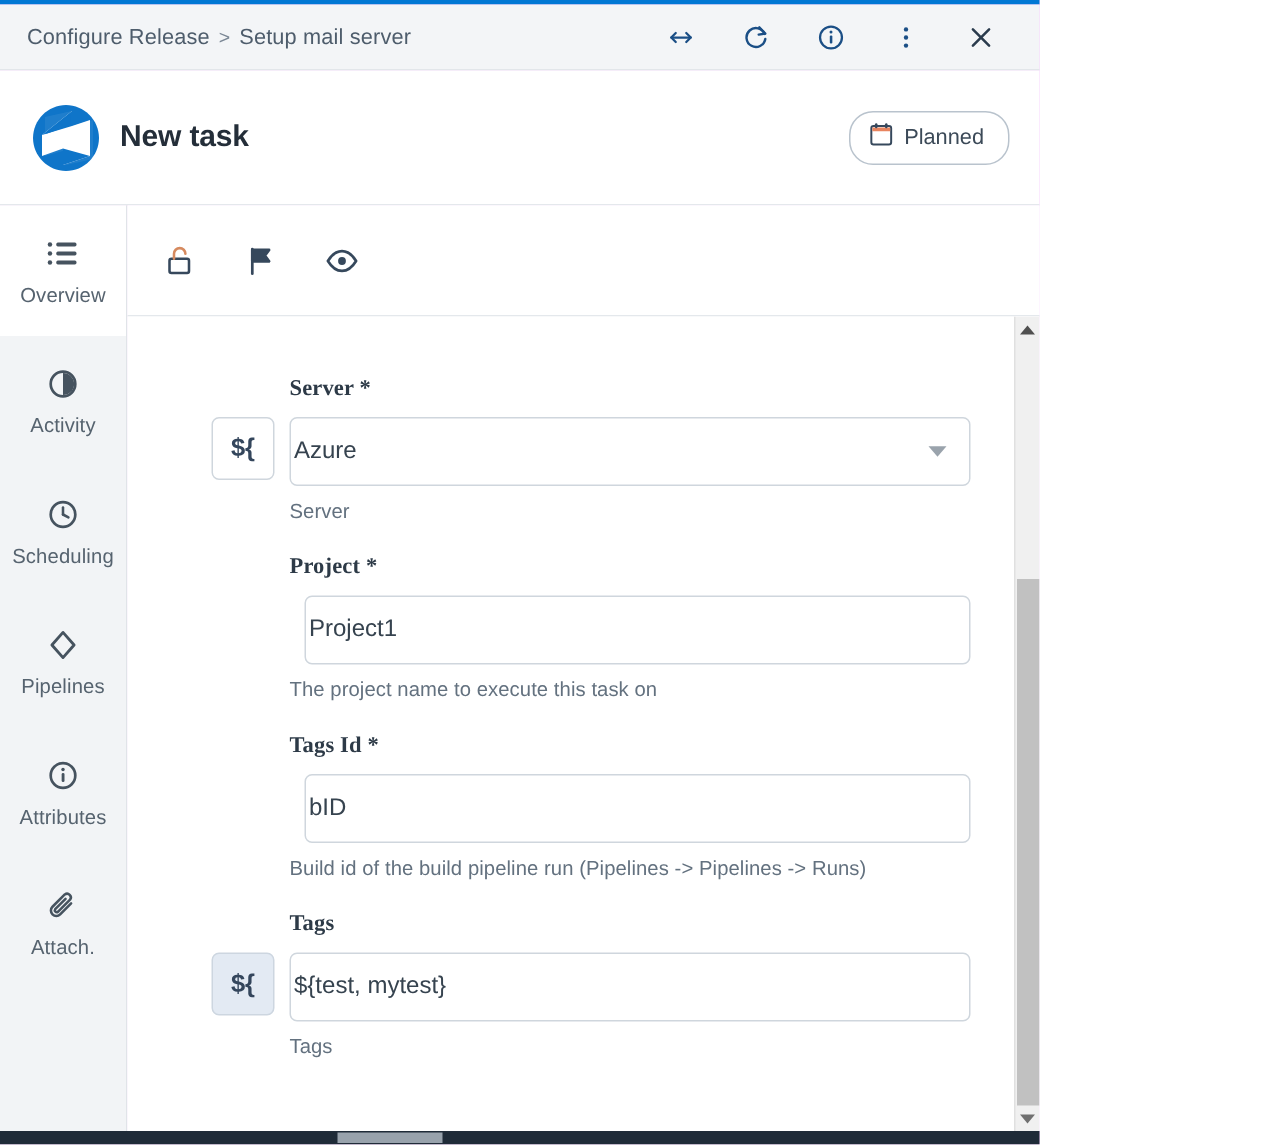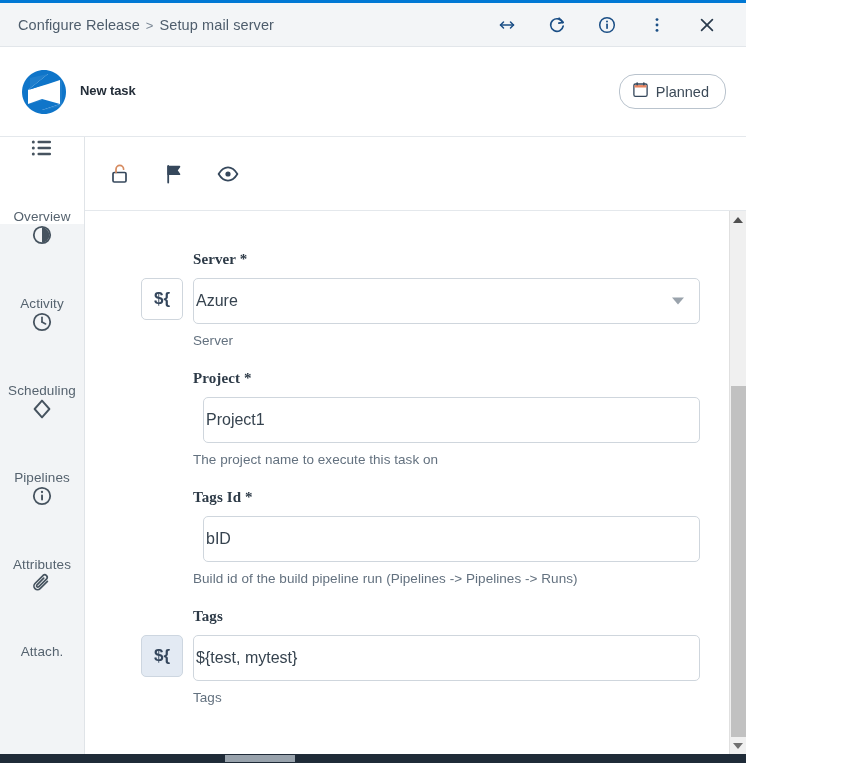--- a/index.html
+++ b/index.html
@@ -4,21 +4,21 @@
 <style>
   * { box-sizing: border-box; margin: 0; padding: 0; }
   html, body {
     width: 847px; height: 763px;
     font-family: "Liberation Sans", sans-serif;
     background: #ffffff;
     overflow: hidden;
   }
   .app {
     position: relative;
-    width: 746px; height: 763px;
+    width: 693px; height: 763px;
     display: flex; flex-direction: column;
     background: #f0abfc;
   }
 
   
   .accent-bar { height: 3px; background: #0078d4; flex: 0 0 auto; }
 
   
   .titlebar {
     flex: 0 0 auto;
@@ -49,21 +49,21 @@
     flex: 0 0 auto;
     height: 90px;
     background: #ffffff;
     display: flex; align-items: center;
     padding: 0 20px 0 16px;
     border-bottom: 1px solid #e4e8ec;
   }
   .app-logo { width: 56px; height: 56px; flex: 0 0 auto; display:flex; align-items:center; justify-content:center;}
   .header-text { margin-left: 8px; flex: 1 1 auto; }
   .page-title {
-    font-size: 13px; font-weight: bold; color: #242e39;
+    font-size: 20px; font-weight: bold; color: #242e39;
     line-height: 1.25; letter-spacing: -0.1px;
   }
   .page-subtitle {
     font-size: 14px; color: #5d6b79; margin-top: 4px; letter-spacing: .05px;
   }
   .status-badge {
     flex: 0 0 auto;
     display: inline-flex; align-items: center; gap: 7px;
     border: 1px solid #b9c3cd; border-radius: 16px;
     padding: 6px 16px 6px 12px;
@@ -78,21 +78,21 @@
   
   .leftnav {
     flex: 0 0 85px; width: 85px;
     background: #f2f4f6;
     border-right: 1px solid #e0e4e8;
     display: flex; flex-direction: column;
   }
   .nav-item {
     height: 87px;
     display: flex; flex-direction: column;
-    align-items: center; justify-content: space-between;
+    align-items: center; justify-content: center;
     gap: 9px;
     cursor: pointer;
     color: #5b6875;
     background: transparent;
   }
   .nav-item.active { background: #ffffff; }
   .nav-label { font-size: 13.5px; color: #56636f; letter-spacing: .1px; }
   .nav-icon { height: 22px; display: flex; align-items: center; justify-content: center; }
 
   

